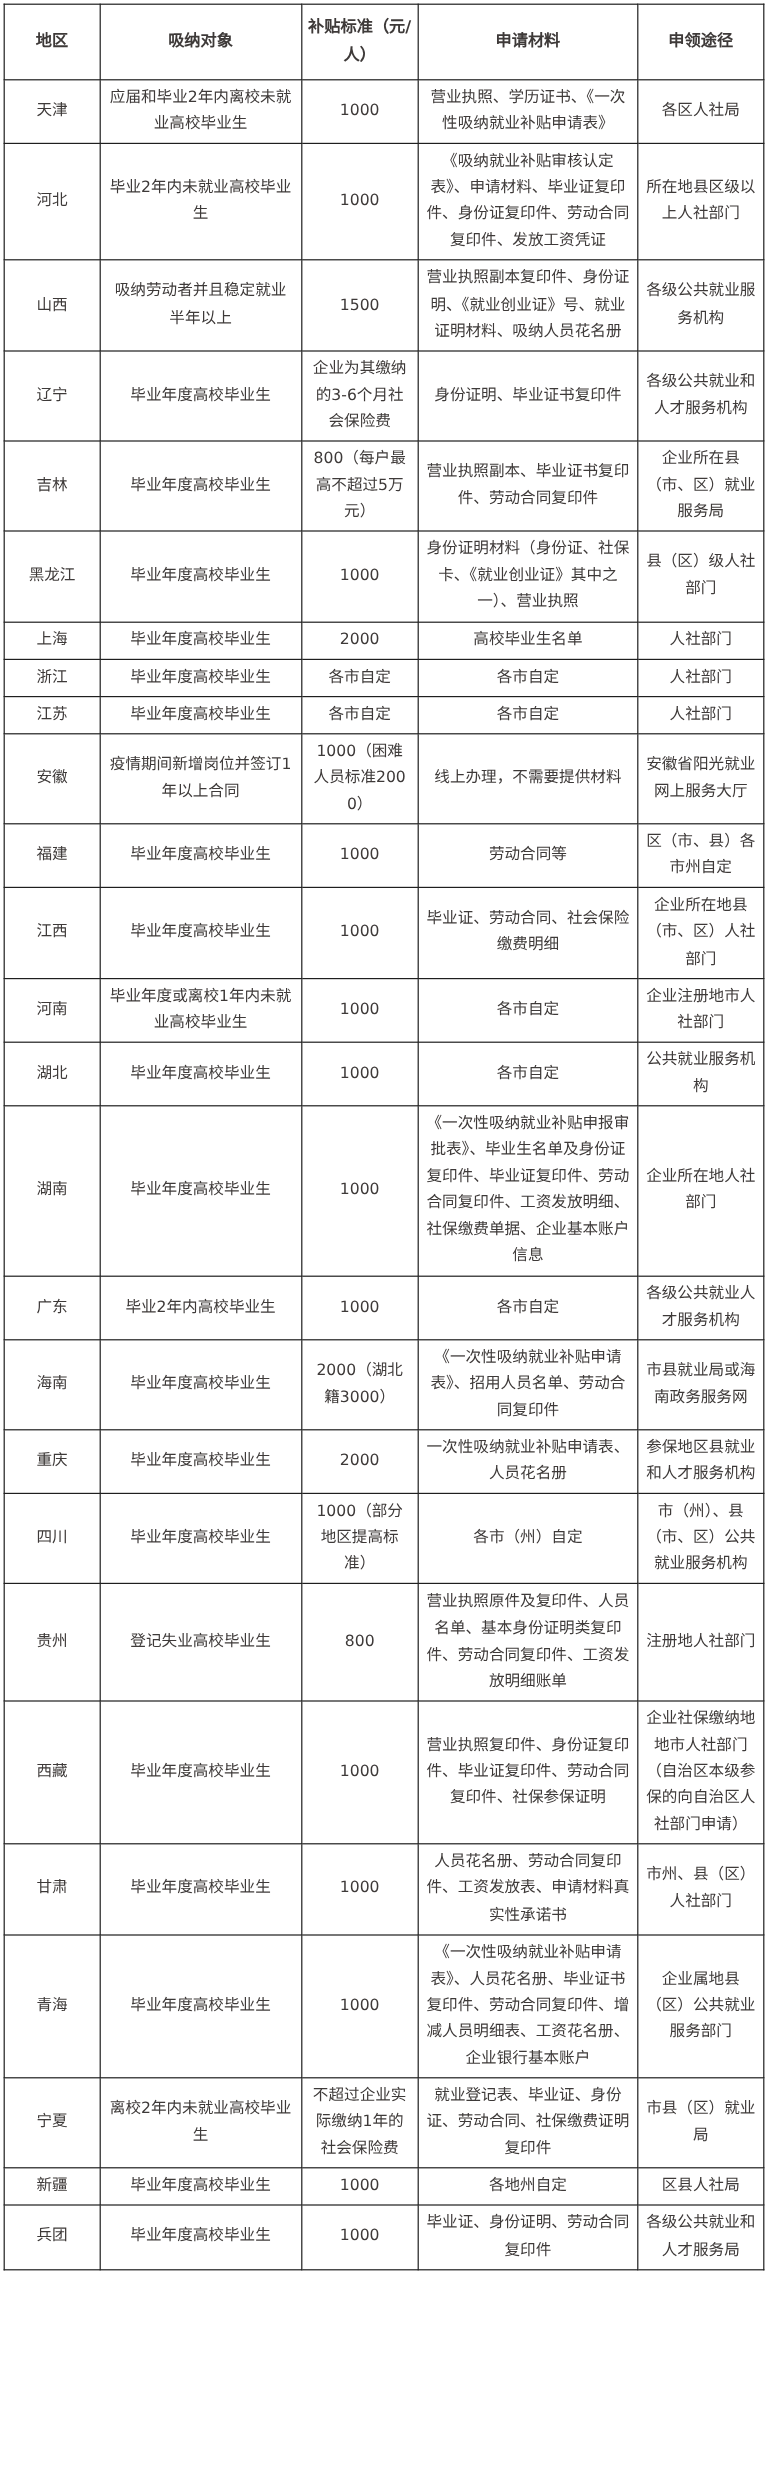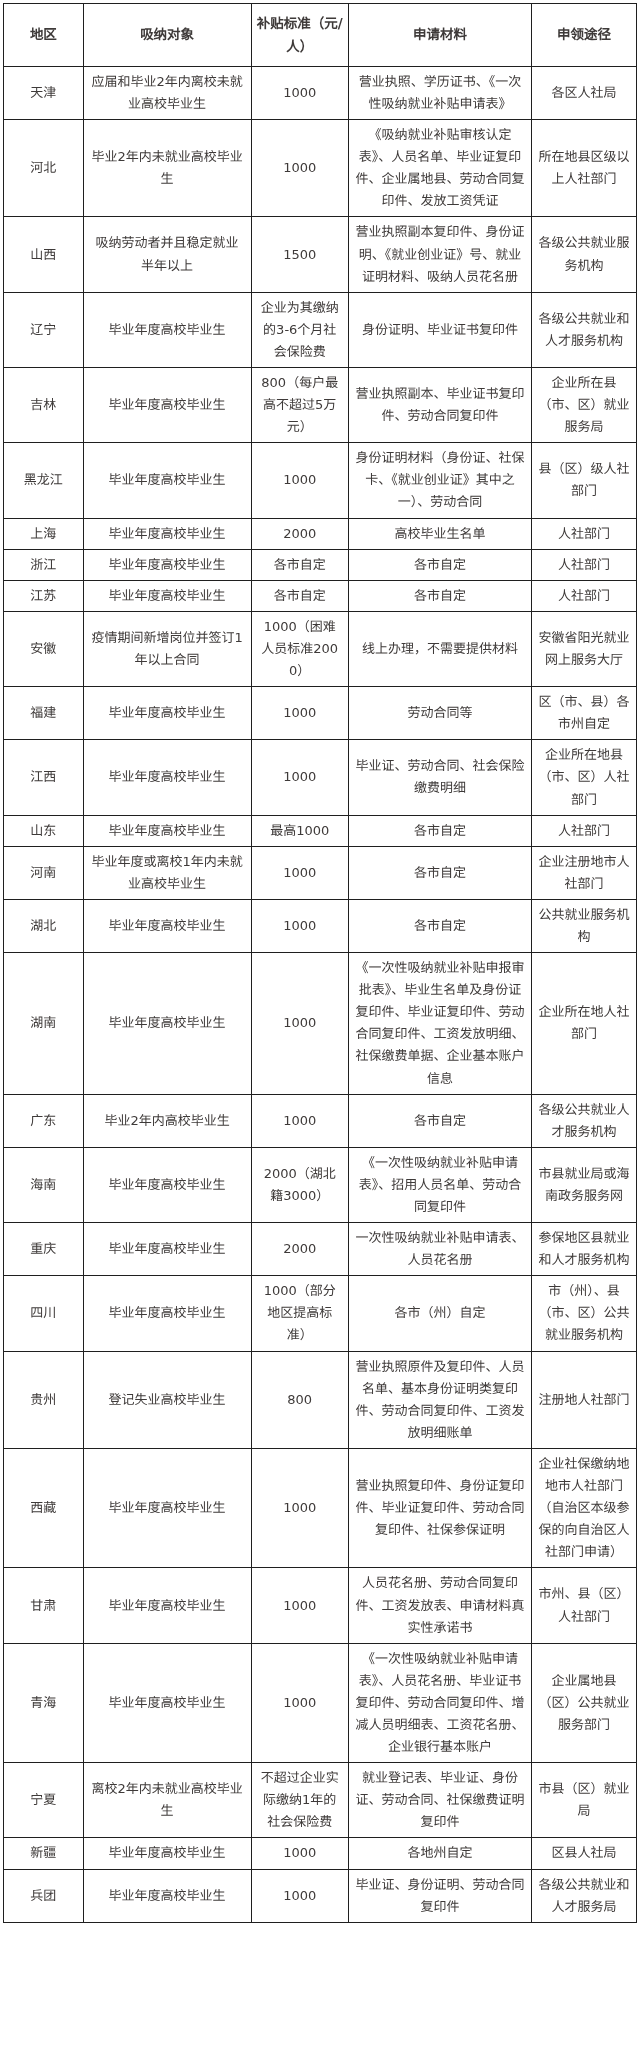--- a/index.html
+++ b/index.html
@@ -69,21 +69,21 @@
           <td>天津</td>
           <td>应届和毕业2年内离校未就业高校毕业生</td>
           <td>1000</td>
           <td>营业执照、学历证书、《一次性吸纳就业补贴申请表》</td>
           <td>各区人社局</td>
         </tr>
         <tr>
           <td>河北</td>
           <td>毕业2年内未就业高校毕业生</td>
           <td>1000</td>
-          <td>《吸纳就业补贴审核认定表》、人员名单、毕业证复印件、企业属地县、劳动合同复印件、发放工资凭证</td>
+          <td>《吸纳就业补贴审核认定表》、申请材料、毕业证复印件、身份证复印件、劳动合同复印件、发放工资凭证</td>
           <td>所在地县区级以上人社部门</td>
         </tr>
         <tr>
           <td>山西</td>
           <td>吸纳劳动者并且稳定就业半年以上</td>
           <td>1500</td>
           <td>营业执照副本复印件、身份证明、《就业创业证》号、就业证明材料、吸纳人员花名册</td>
           <td>各级公共就业服务机构</td>
         </tr>
         <tr>
@@ -97,21 +97,21 @@
           <td>吉林</td>
           <td>毕业年度高校毕业生</td>
           <td>800（每户最高不超过5万元）</td>
           <td>营业执照副本、毕业证书复印件、劳动合同复印件</td>
           <td>企业所在县（市、区）就业服务局</td>
         </tr>
         <tr>
           <td>黑龙江</td>
           <td>毕业年度高校毕业生</td>
           <td>1000</td>
-          <td>身份证明材料（身份证、社保卡、《就业创业证》其中之一）、劳动合同</td>
+          <td>身份证明材料（身份证、社保卡、《就业创业证》其中之一）、营业执照</td>
           <td>县（区）级人社部门</td>
         </tr>
         <tr>
           <td>上海</td>
           <td>毕业年度高校毕业生</td>
           <td>2000</td>
           <td>高校毕业生名单</td>
           <td>人社部门</td>
         </tr>
         <tr>
@@ -143,27 +143,20 @@
           <td>区（市、县）各市州自定</td>
         </tr>
         <tr>
           <td>江西</td>
           <td>毕业年度高校毕业生</td>
           <td>1000</td>
           <td>毕业证、劳动合同、社会保险缴费明细</td>
           <td>企业所在地县（市、区）人社部门</td>
         </tr>
         <tr>
-          <td>山东</td>
-          <td>毕业年度高校毕业生</td>
-          <td>最高1000</td>
-          <td>各市自定</td>
-          <td>人社部门</td>
-        </tr>
-        <tr>
           <td>河南</td>
           <td>毕业年度或离校1年内未就业高校毕业生</td>
           <td>1000</td>
           <td>各市自定</td>
           <td>企业注册地市人社部门</td>
         </tr>
         <tr>
           <td>湖北</td>
           <td>毕业年度高校毕业生</td>
           <td>1000</td>

